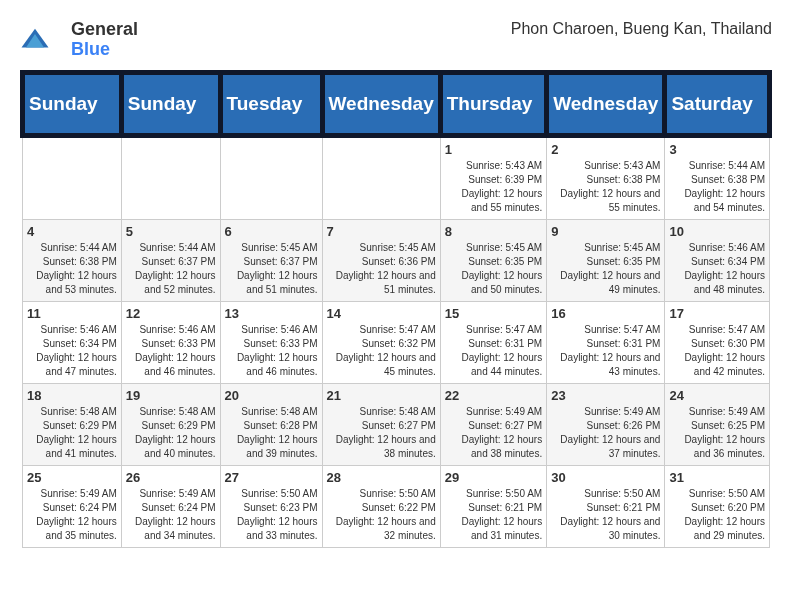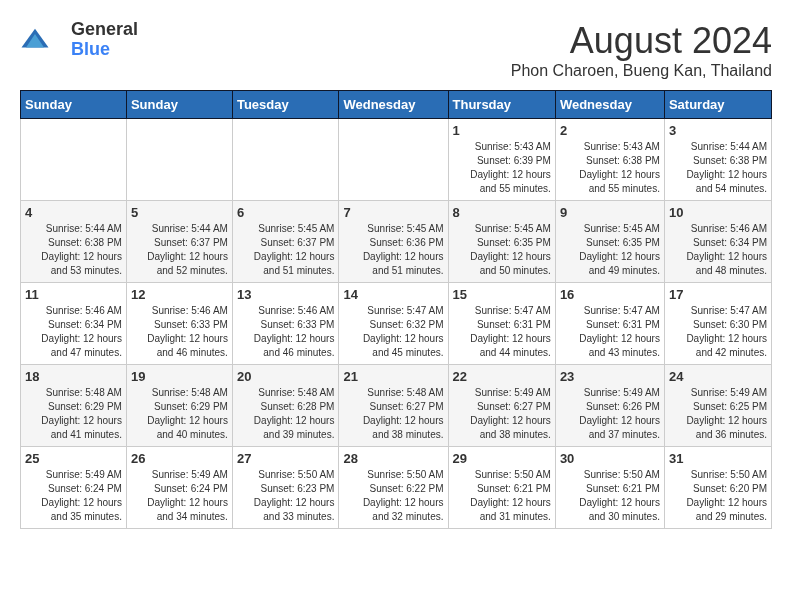--- a/index.html
+++ b/index.html
@@ -52,24 +52,24 @@
       font-size: 16px;
       color: #333;
     }
     table {
       width: 100%;
       border-collapse: collapse;
     }
     th {
       background: #2a6db5;
       color: #fff;
-      font-size: 13px;
-      padding: 6px 4px;
+      font-size: 19px;
+      padding: 18px 4px;
       text-align: left;
-      border: 1px solid #0f172a;
+      border: 5px solid #0f172a;
     }
     td {
       border: 1px solid #ccc;
       vertical-align: top;
       padding: 4px;
       font-size: 10.5px;
       color: #333;
       width: 113px;
       min-height: 80px;
     }
@@ -103,21 +103,20 @@
     <svg class="logo-icon" viewBox="0 0 40 40">
       <polygon points="20,5 38,30 2,30" fill="#2a6db5"></polygon>
       <polygon points="20,12 32,30 8,30" fill="#4a9fd5"></polygon>
     </svg>
     <div class="logo-text">
       <span class="logo-general">General</span>
       <span class="logo-blue">Blue</span>
     </div>
   </div>
   <div class="title-block">
-    <div class="month-title">August 2024</div>
     <div class="location-title">Phon Charoen, Bueng Kan, Thailand</div>
   </div>
 </div>
 
 <table>
   <thead>
     <tr>
     <th>Sunday</th>
         <th>Sunday</th>
         <th>Tuesday</th>

